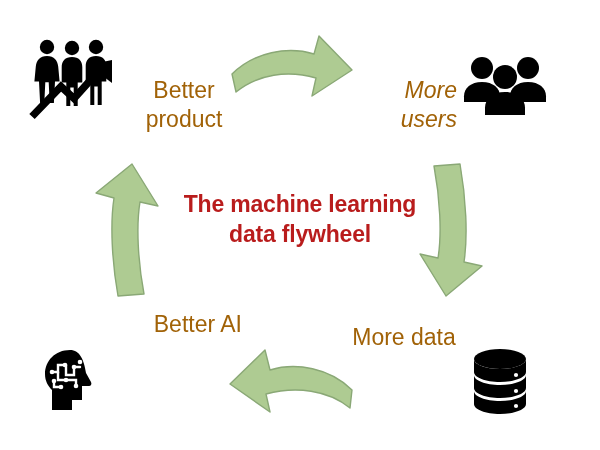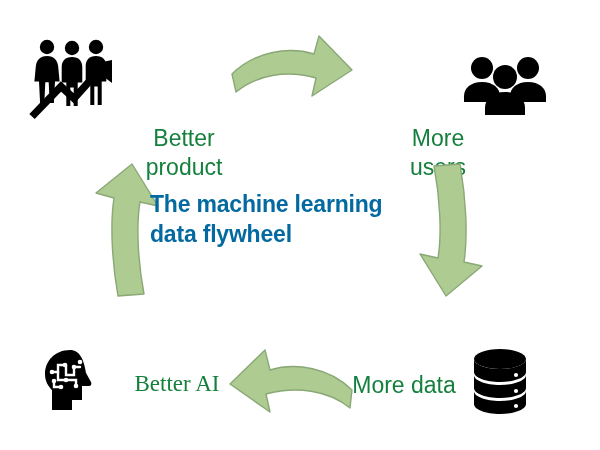--- a/index.html
+++ b/index.html
@@ -13,60 +13,59 @@
     height: 450px;
     background: #ffffff;
     overflow: hidden;
     font-family: "Liberation Sans", sans-serif;
     color: #000000;
   }
   .node-label {
     position: absolute;
     font-size: 23px;
     line-height: 1.28;
-    color: #15803d;
+    color: #a16207;
     white-space: pre-line;
     font-weight: 400;
-    margin-top: 48px;
   }
   #label-better-product {
     left: 124px;
     top: 76px;
     width: 120px;
     text-align: center;
   }
   #label-more-users {
-    left: 383px;
+    left: 347px;
     top: 76px;
     width: 110px;
-    text-align: center;
+    text-align: right;
+    font-style: italic;
   }
   #label-better-ai {
     left: 112px;
-    top: 321px;
+    top: 310px;
     width: 130px;
-    text-align: center;
-    font-family: Liberation Serif, serif;
+    text-align: right;
   }
   #label-more-data {
     left: 334px;
     top: 323px;
     width: 140px;
     text-align: center;
   }
   #center-title {
     position: absolute;
     left: 150px;
     top: 190px;
     width: 300px;
-    text-align: left;
+    text-align: center;
     font-size: 23px;
     line-height: 1.30;
     font-weight: bold;
-    color: #0369a1;
+    color: #b91c1c;
     white-space: pre-line;
     letter-spacing: -0.2px;
   }
   .icon-box {
     position: absolute;
   }
   .arrow-box {
     position: absolute;
   }
   #icon-people-growth { left: 28px; top: 36px; width: 92px; height: 84px; }

